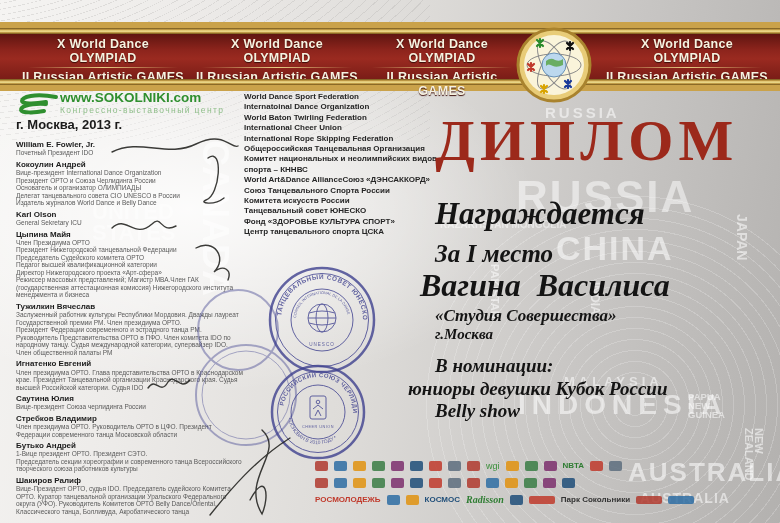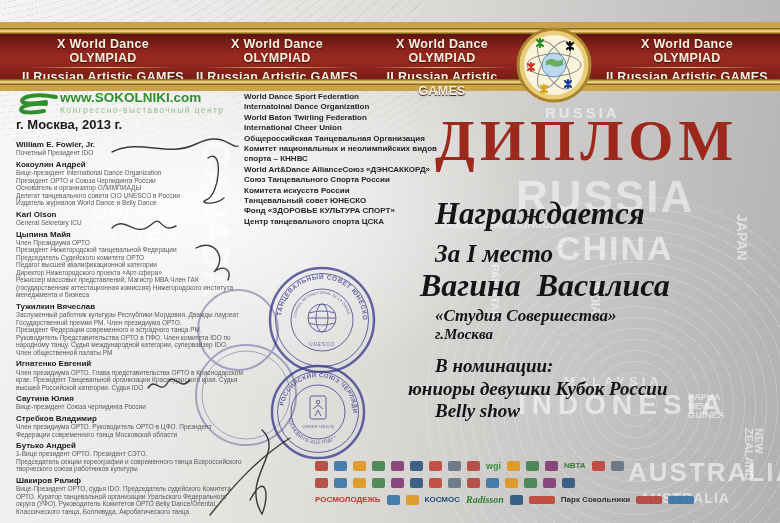--- a/index.html
+++ b/index.html
@@ -83,21 +83,21 @@
   .tile{width:13px;height:10px;border-radius:2px;opacity:.85;flex:0 0 auto;}
   .tile.wide{width:26px;height:8px;}
   .srow .tile:nth-of-type(8n+1){background:#b03a2e}
   .srow .tile:nth-of-type(8n+2){background:#2e6da3}
   .srow .tile:nth-of-type(8n+3){background:#e0920f}
   .srow .tile:nth-of-type(8n+4){background:#3a7d44}
   .srow .tile:nth-of-type(8n+5){background:#7d2f6d}
   .srow .tile:nth-of-type(8n+6){background:#1f4e79}
   .srow .tile:nth-of-type(8n+7){background:#c0392b}
   .srow .tile:nth-of-type(8n+8){background:#5d6d7e}
-  .lg-wgi{color:#3a8f3a;font-weight:bold;font-size:9px;}
+  .lg-wgi{color:#3a8f3a;font-weight:normal;font-size:9px;}
   .lg-nbta{color:#2f7d32;font-weight:bold;font-size:8px;}
   .lg-rosmol{color:#c0392b;font-weight:bold;font-size:8px;}
   .lg-kosmos{color:#1f4e79;font-weight:bold;font-size:8px;}
   .lg-radisson{color:#2e7d32;font-style:italic;font-family:"Liberation Serif",serif;font-size:10px;font-weight:bold;}
   .lg-park{color:#333;font-size:8px;font-weight:bold;}
 </style>
 </head>
 <body>
 
 <div class="page">
@@ -256,20 +256,21 @@
   <div class="feds">
 
       <div class="fed">World Dance Sport Federation</div>
 
       <div class="fed">Internatoinal Dance Organization</div>
 
       <div class="fed">World Baton Twirling Federation</div>
 
       <div class="fed">International Cheer Union</div>
 
+      <div class="fed">International Rope Skipping Federation</div>
 
       <div class="fed">Общероссийская Танцевальная Организация</div>
 
       <div class="fed">Комитет национальных и неолимпийских видов спорта – КННВС</div>
 
       <div class="fed">World Art&amp;Dance AllianceСоюз «ДЭНСАККОРД»</div>
 
       <div class="fed">Союз Танцевального Спорта России</div>
 
       <div class="fed">Комитета искусств России</div>

